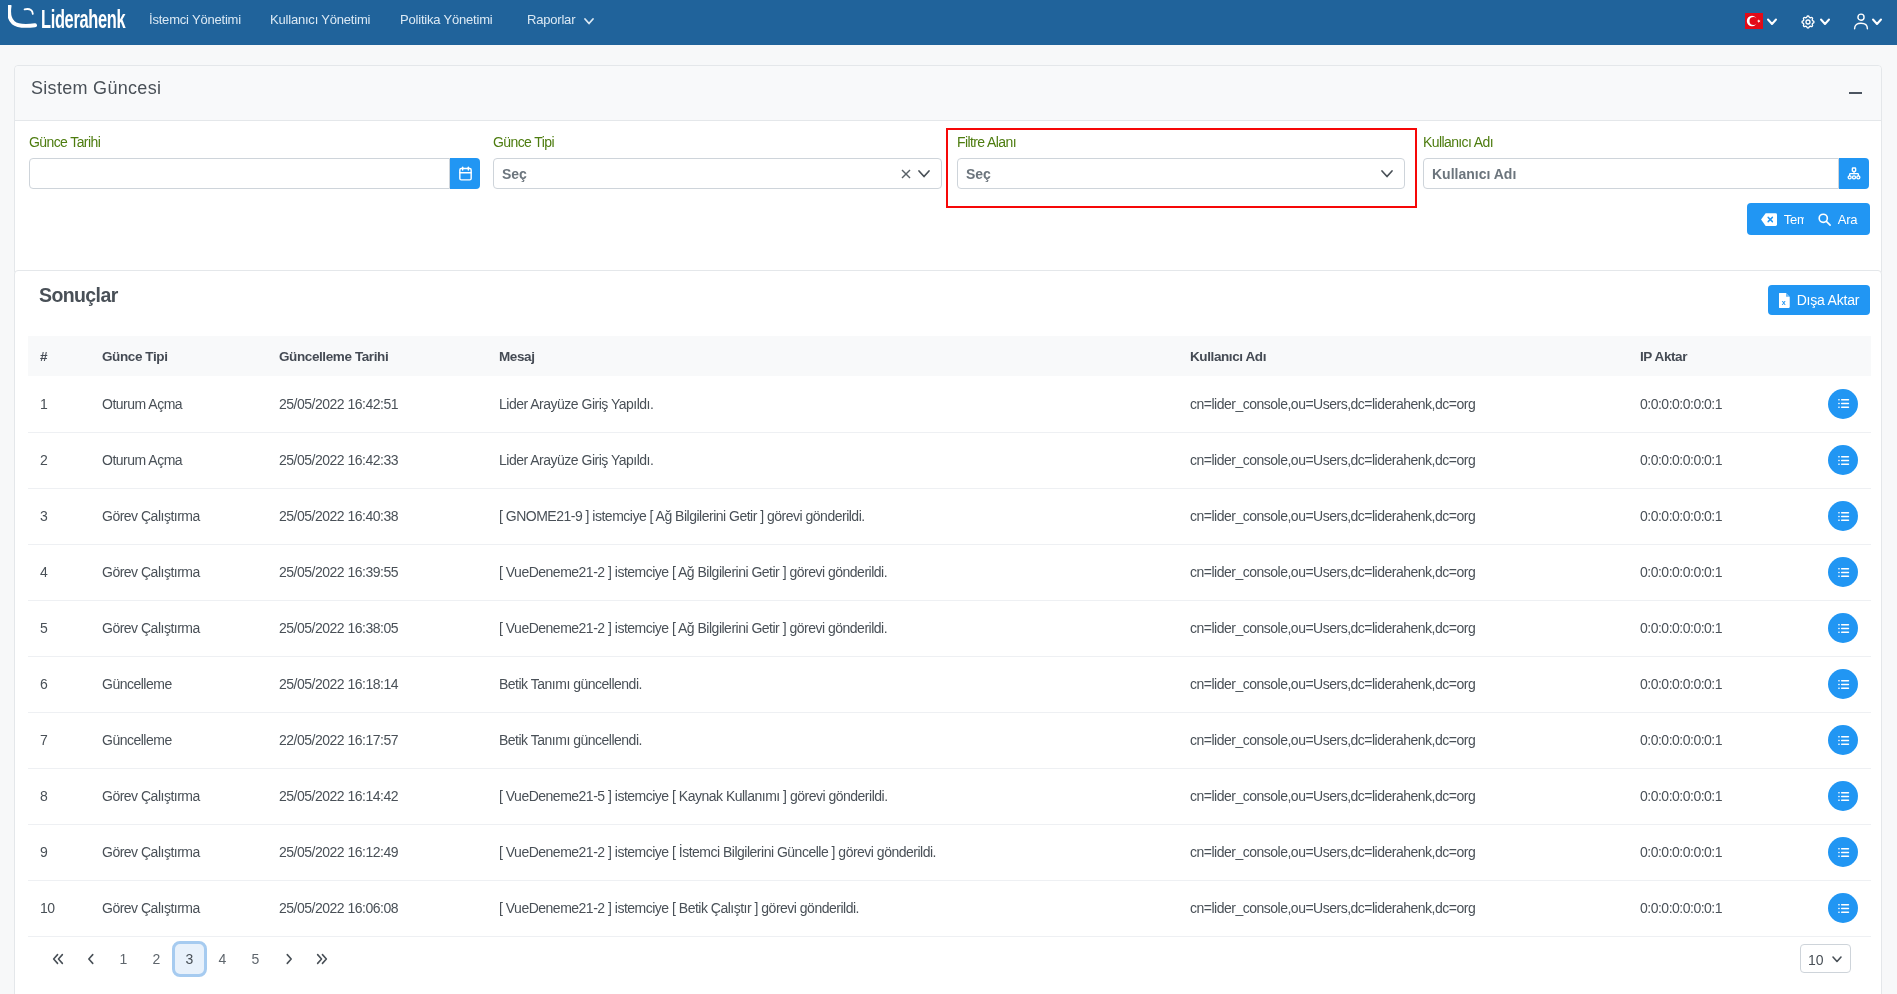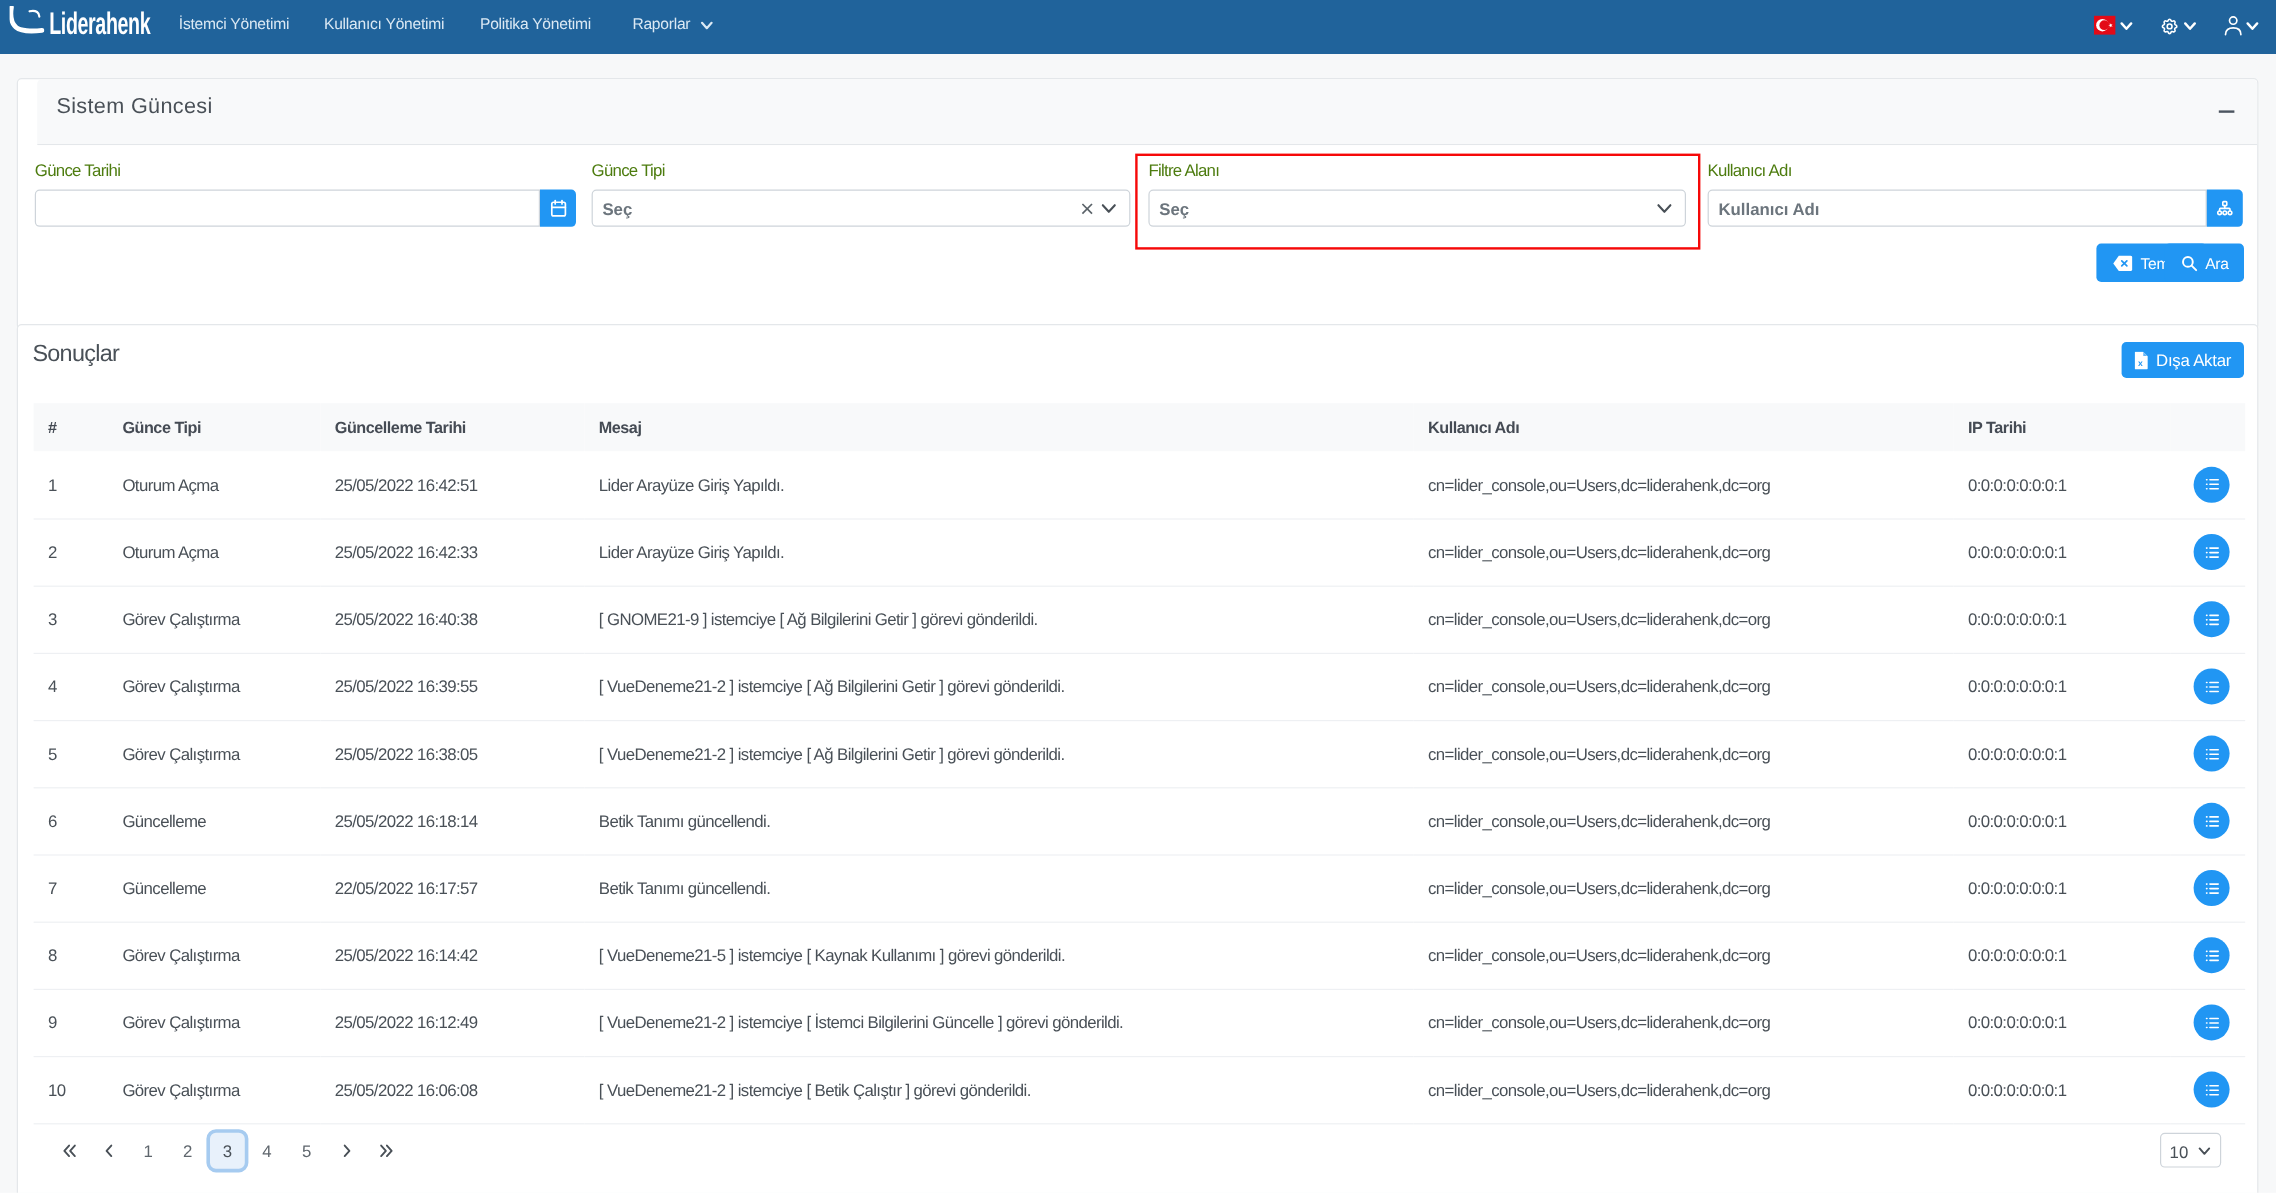--- a/index.html
+++ b/index.html
@@ -5,21 +5,21 @@
 <style>
 * { margin:0; padding:0; box-sizing:border-box; }
 html,body { width:1897px; height:994px; }
 body { font-family:"Liberation Sans", sans-serif; background:#f7f8f9; position:relative; overflow:hidden; }
 .navbar { position:absolute; left:0; top:0; width:1897px; height:45px; background:#20639b; }
 .logo-text { color:#fff; font-size:26px; line-height:26px; font-weight:bold; letter-spacing:-0.5px; transform:scaleX(0.63); transform-origin:left center; }
 .navlink { position:absolute; top:-3px; height:45px; line-height:45px; color:#dbe9f4; font-size:13px; letter-spacing:-0.2px; }
 .nav-right { position:absolute; }
 
 .panel { position:absolute; left:14px; width:1868px; background:#fff; border:1px solid #e4e7ea; border-radius:4px; }
-.p1 { top:65px; height:210px;padding-left:16px; }
+.p1 { top:65px; height:210px; }
 .p1-header { height:55px; background:#f8f9fa; border-bottom:1px solid #e4e7ea; border-radius:4px 4px 0 0; position:relative; }
 .p1-title { position:absolute; left:16px; top:12px; font-size:18px; letter-spacing:0.3px; color:#495057; }
 .p1-minus { position:absolute; right:19px; top:26px; width:13px; height:2px; background:#4c5560; }
 .label { position:absolute; font-size:14px; letter-spacing:-0.6px; color:#4d7c0f; }
 .input, .select { position:absolute; height:31px; background:#fff; border:1px solid #ced4da; border-radius:4px; font-size:14px; color:#6c757d;font-weight:bold; }
 .sel-text { position:absolute; left:8px; top:7px; font-size:14px; color:#6c757d; }
 .btn { position:absolute; background:#2196f3; color:#fff; border-radius:4px; font-size:13px; letter-spacing:-0.2px; display:flex; align-items:center; justify-content:center; }
 .redbox { position:absolute; border:2px solid #f60808; }
 
 .p2 { top:270px; height:750px; border-radius:4px; }
@@ -141,21 +141,21 @@
   <div class="btn" style="left:1789px; top:137px; width:66px; height:32px;">
     <svg style="margin-right:6px;" width="15" height="15" viewBox="0 0 24 24" fill="none" stroke="#fff" stroke-width="2.6" stroke-linecap="round">
         <circle cx="10" cy="10" r="6.5"></circle>
         <line x1="15" y1="15" x2="21" y2="21"></line>
       </svg>
     Ara
   </div>
 </div>
 
 <div class="panel p2">
-  <div style="position:absolute; left:12px; top:13px; font-size:19.5px; letter-spacing:-0.6px; font-weight:normal; color:#495057;">Sonuçlar</div>
+  <div style="position:absolute; left:24px; top:13px; font-size:19.5px; letter-spacing:-0.6px; font-weight:bold; color:#495057;">Sonuçlar</div>
   <div class="btn" style="left:1753px; top:14px; width:102px; height:30px; font-size:14px;">
     <svg style="margin-right:7px;" width="11" height="15" viewBox="0 0 20 27">
         <path d="M1 0 h11.5 l7 7 v18.5 a1.5 1.5 0 0 1 -1.5 1.5 h-17 a1.5 1.5 0 0 1 -1.5 -1.5 v-24 a1.5 1.5 0 0 1 1.5 -1.5 z" fill="#fff"></path>
         <path d="M12.8 0.6 l6 6 h-6 z" fill="#64b5f6"></path>
         <text x="5" y="21.5" font-size="13" font-weight="bold" fill="#2196f3" font-family="Liberation Sans">x</text>
       </svg>
     Dışa Aktar
   </div>
 
   <table class="grid">
@@ -168,21 +168,21 @@
         <col style="width:181px">
         <col style="width:62px">
       </colgroup>
     <thead>
       <tr>
           <th>#</th>
           <th>Günce Tipi</th>
           <th>Güncelleme Tarihi</th>
           <th>Mesaj</th>
           <th>Kullanıcı Adı</th>
-          <th>IP Tarihi</th>
+          <th>IP Aktar</th>
           <th></th>
         </tr>
     </thead>
     <tbody>
       <tr>
           <td>1</td>
           <td>Oturum Açma</td>
           <td>25/05/2022 16:42:51</td>
           <td>Lider Arayüze Giriş Yapıldı.</td>
           <td>cn=lider_console,ou=Users,dc=liderahenk,dc=org</td>

